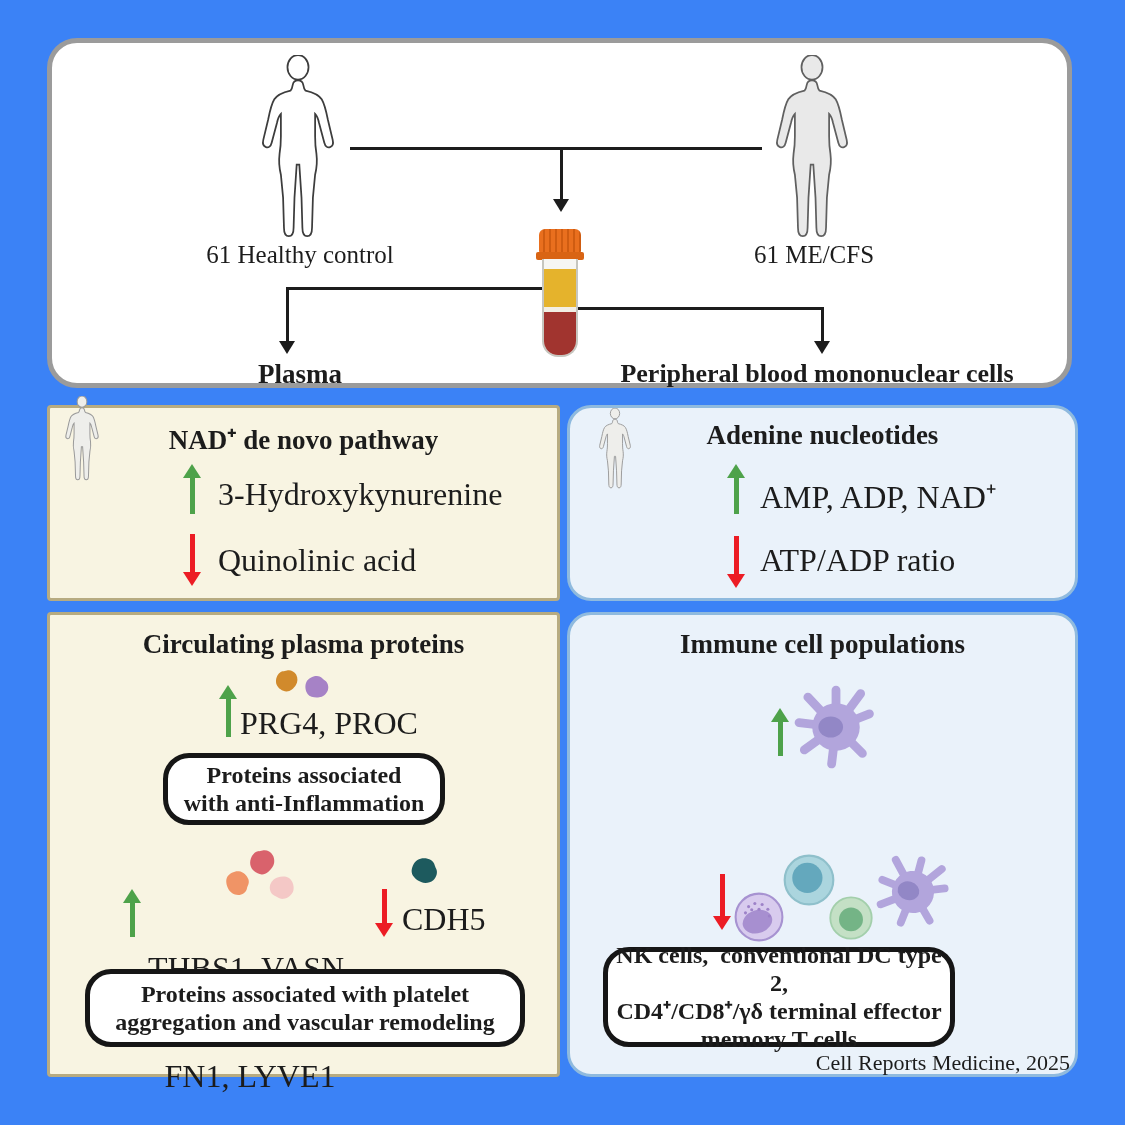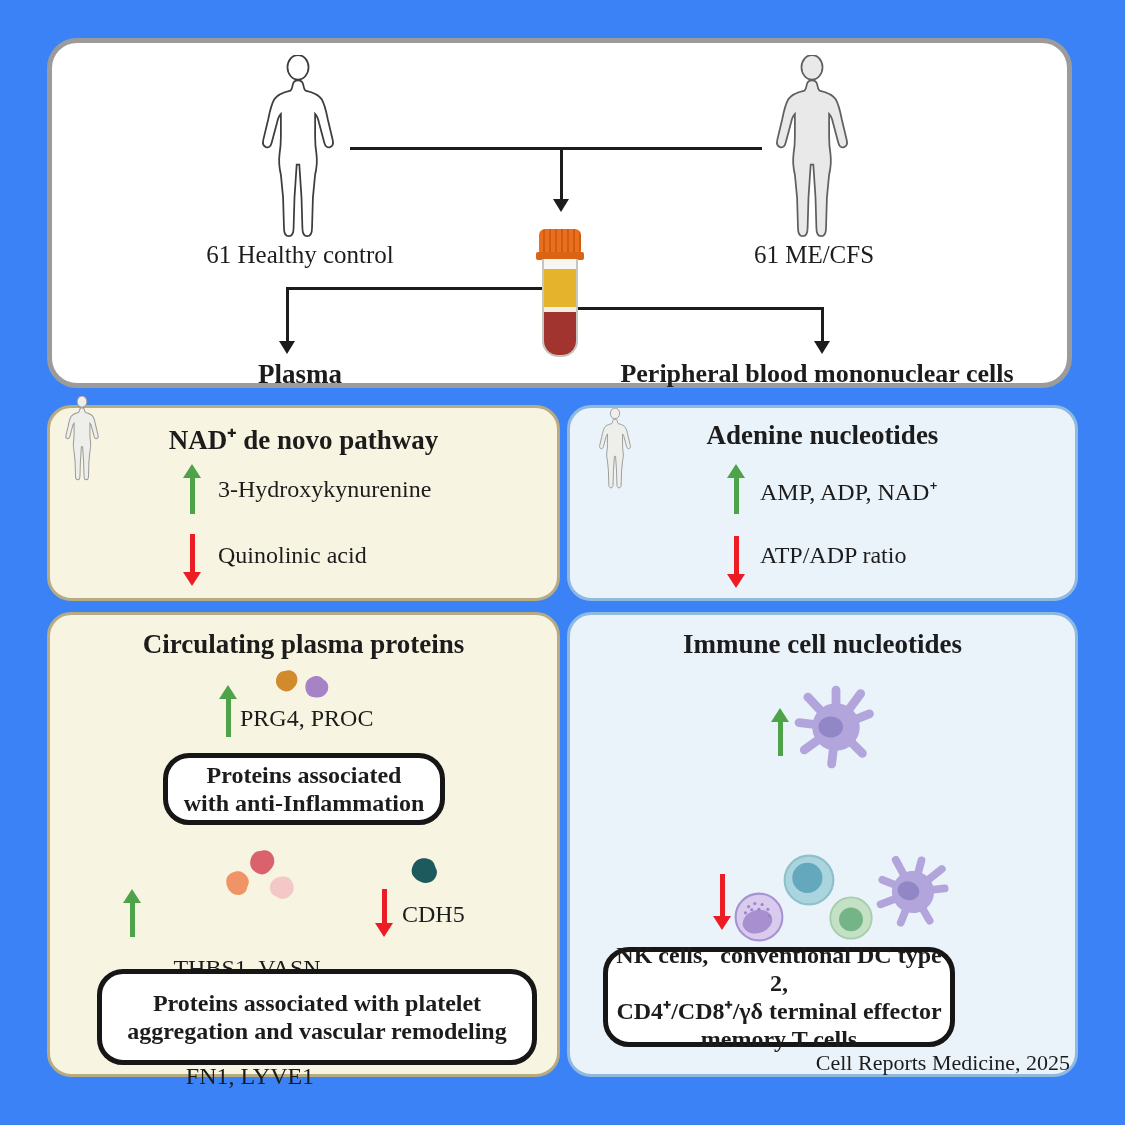--- a/index.html
+++ b/index.html
@@ -2,25 +2,25 @@
 <html><head>
 <meta charset="utf-8">
 <style>
   html,body { margin:0; padding:0; background:#ffffff; }
   .canvas {
     position:relative; width:1125px; height:1125px; background:#3b82f6;
     font-family:Liberation Serif, serif; color:#1c1c1c; overflow:hidden;
   }
   .panel { position:absolute; box-sizing:border-box; }
   .panel.outer  { border:5px solid #9b9b9b; background:#ffffff; border-radius:30px; }
-  .panel.tan    { border:3px solid #b7ab81; background:#f8f4e2; border-radius:24px; }
+  .panel.tan    { border:3px solid #b7ab81; background:#f8f4e2; border-radius:4px; }
   .panel.blue   { border:3px solid #8fbade; background:#eaf2fa; border-radius:24px; }
 
   .ptitle { position:absolute; left:0; right:0; text-align:center; font-weight:bold; font-size:27px; }
-  .txt    { position:absolute; font-size:24px; white-space:pre-wrap; }
+  .txt    { position:absolute; font-size:32px; white-space:pre-wrap; }
   .bold   { font-weight:bold; }
   .center { text-align:center; }
 
   .wbox {
     position:absolute; box-sizing:border-box; background:#ffffff;
     border:5px solid #161616; border-radius:26px;
     display:flex; flex-direction:column; align-items:center; justify-content:center;
     text-align:center; font-weight:bold; font-size:24px; line-height:28px;
   }
   .wbox div { white-space:pre-wrap; }
@@ -224,28 +224,28 @@
 
     <div class="darrow red" style="left:324px; top:274px; height:48px;">
       <div class="stem"></div>
         <div class="head"></div>
     </div>
     <svg class="icon blob-teal" style="left:360px; top:242px; transform:rotate(80deg);" width="28" height="28" viewBox="0 0 100 100">
         <use href="#blob"></use>
       </svg>
     <div class="txt" style="left:352px; top:286px;">CDH5</div>
 
-    <div class="wbox" style="left:47px; top:354px; width:440px; height:96px;">
+    <div class="wbox" style="left:35px; top:354px; width:440px; height:78px;">
       <div>Proteins associated with platelet</div>
       <div>aggregation and vascular remodeling</div>
     </div>
   </div>
 
   <div class="panel blue" style="left:567px; top:612px; width:511px; height:465px;">
-    <div class="ptitle" style="top:14px;">Immune cell nucleotides</div>
+    <div class="ptitle" style="top:14px;">Immune cell populations</div>
 
     <div class="uarrow green" style="left:200px; top:93px; height:48px;">
       <div class="head"></div>
         <div class="stem"></div>
     </div>
     <svg class="icon" style="left:222px; top:68px;" width="88" height="88" viewBox="0 0 100 100">
         <use href="#dc-cell"></use>
       </svg>
 
 

